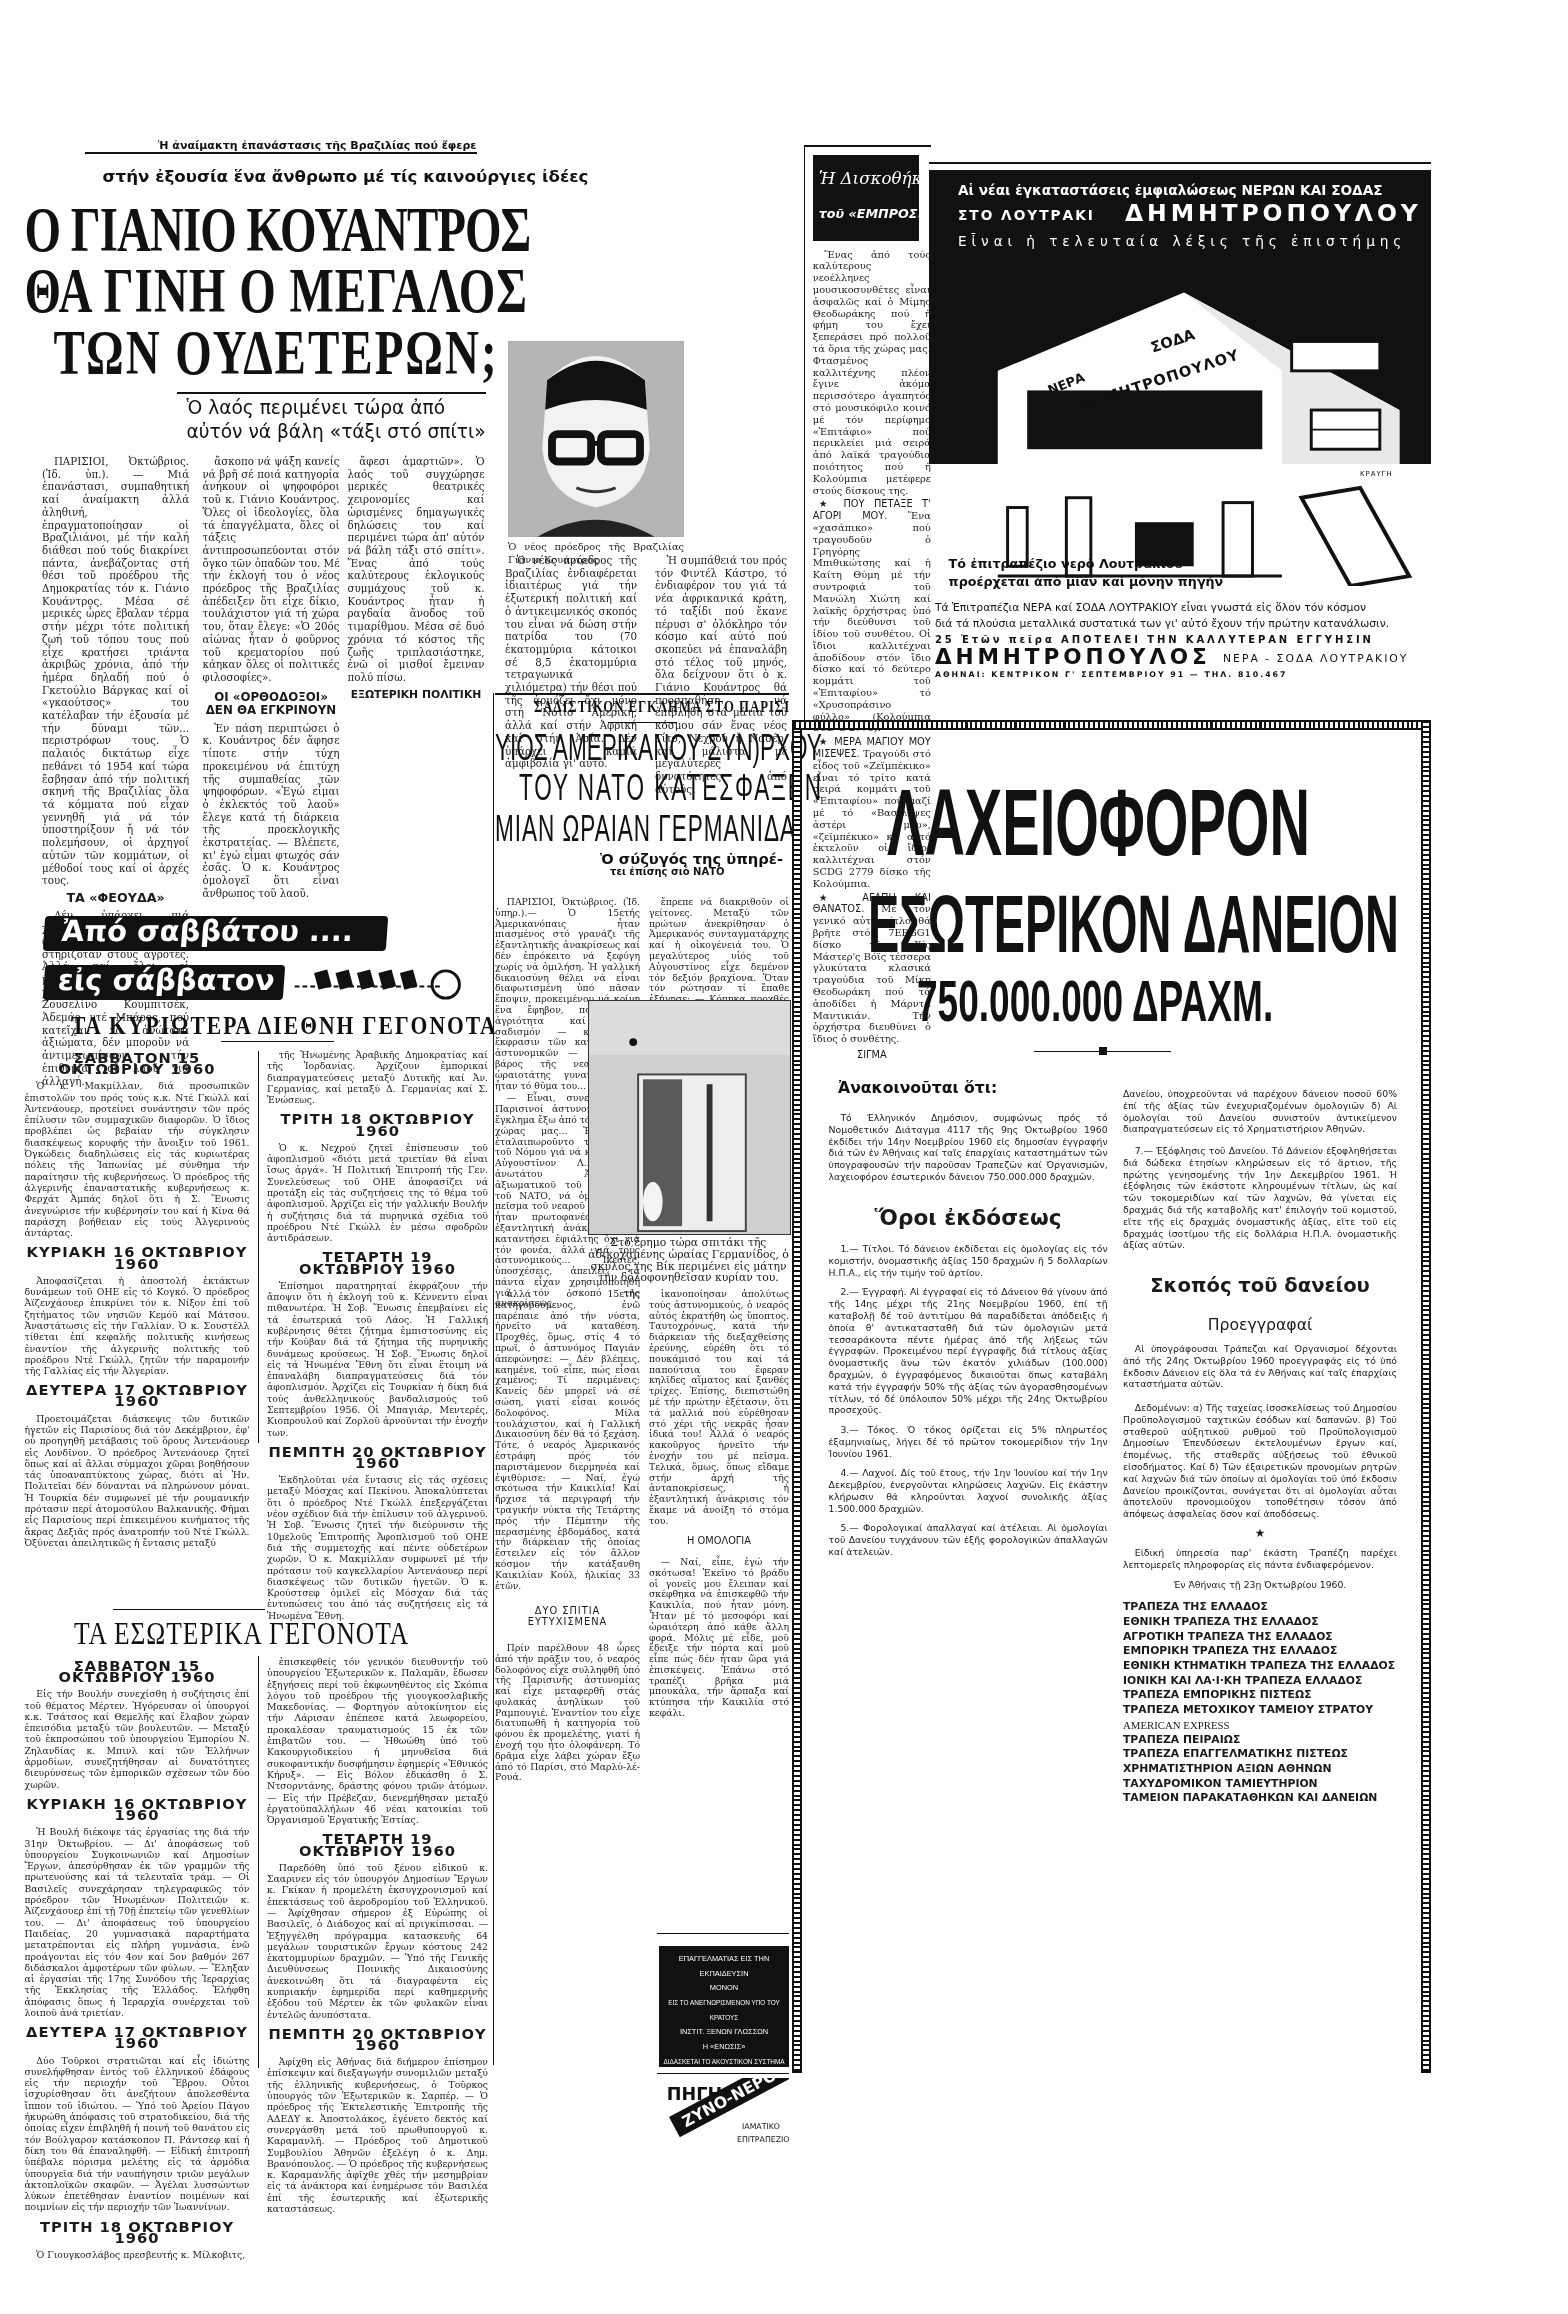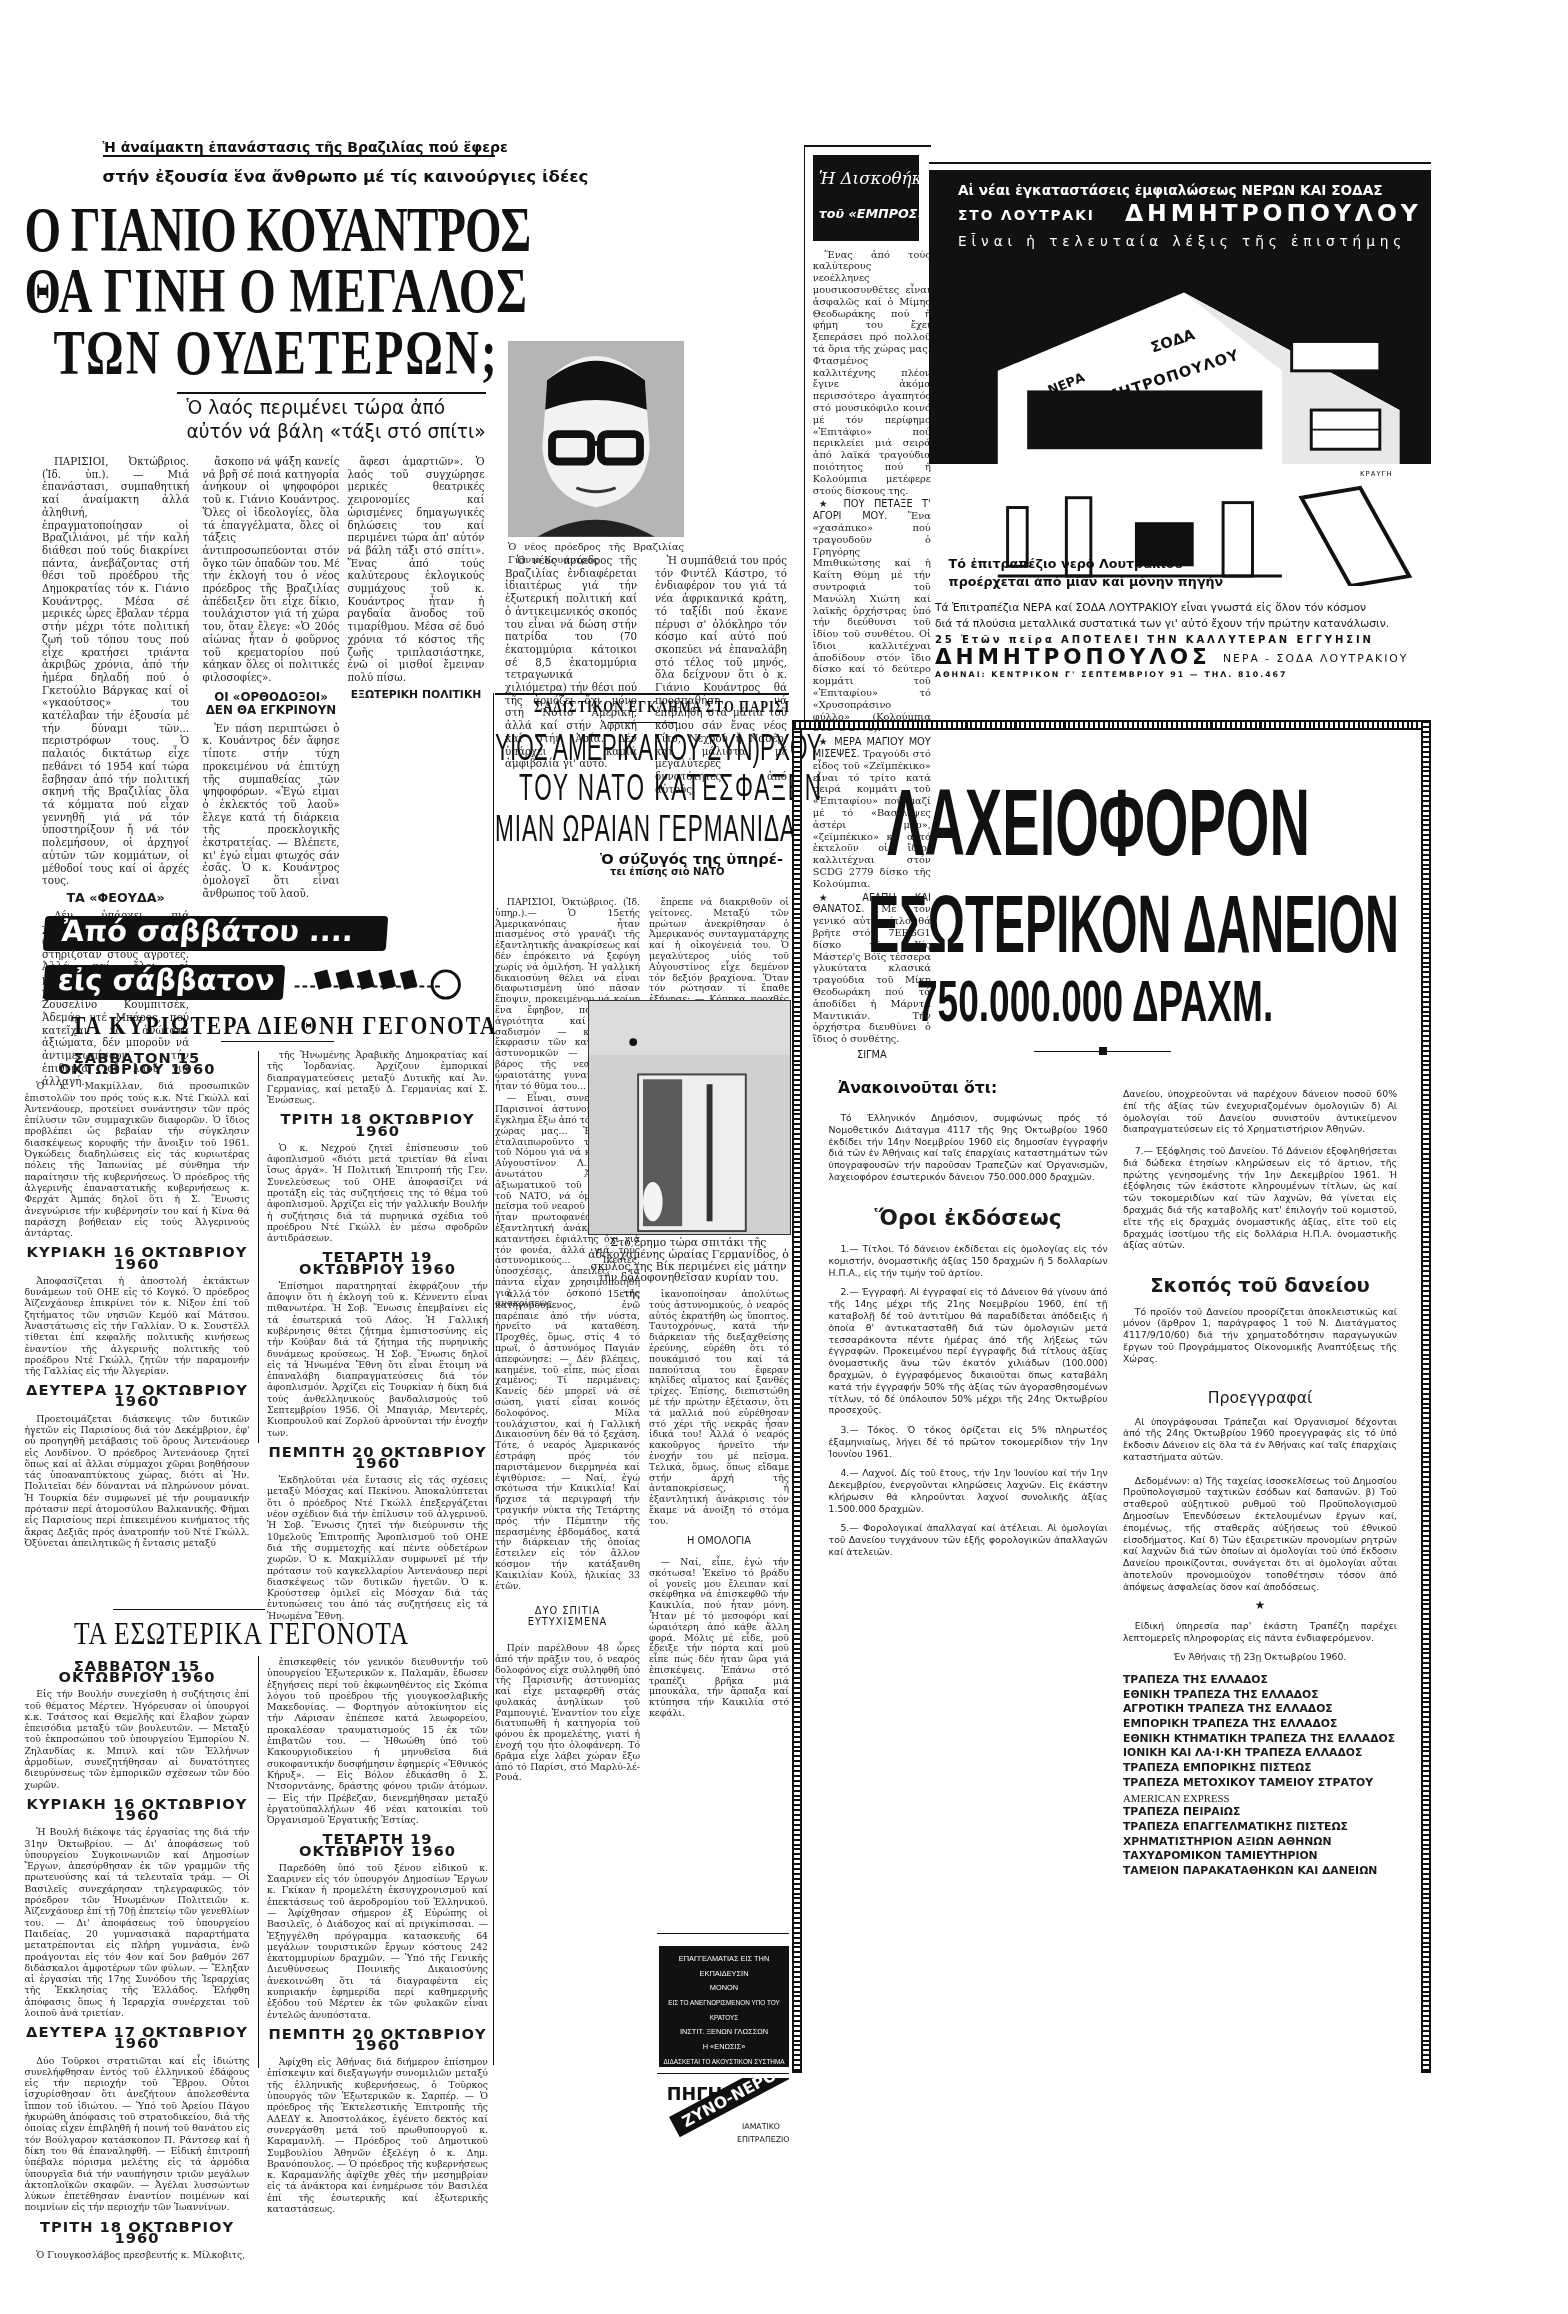--- a/index.html
+++ b/index.html
@@ -12,21 +12,21 @@
   .day-head{font-family:"DejaVu Sans",sans-serif;font-weight:bold;font-size:14.7px;letter-spacing:1px;text-align:center;margin:7.8px 0 5.9px;}
   .greek-border{position:absolute;background:
      repeating-linear-gradient(0deg,#111 0 2px,#fff 2px 4.9px);border:2px solid #111;box-sizing:border-box;}
   .black-box{background:#111;color:#fff;}
   .center{text-align:center;}
 </style>
 </head>
 <body>
 
 <div class="abs" style="left:24.5px;top:127px;width:470px;height:784px;">
-  <div class="abs sans-bold" style="left:78px;top:11.8px;width:392px;font-size:14px;white-space:nowrap;border-bottom:2px solid #111;">Ἡ ἀναίμακτη ἐπανάστασις τῆς Βραζιλίας πού ἔφερε</div>
+  <div class="abs sans-bold" style="left:60px;top:11.8px;width:392px;font-size:11px;white-space:nowrap;border-bottom:2px solid #111;text-align:right;">Ἡ ἀναίμακτη ἐπανάστασις τῆς Βραζιλίας πού ἔφερε</div>
   <div class="abs sans-bold" style="left:78px;top:39px;width:392px;font-size:16.7px;white-space:nowrap;">στήν ἐξουσία ἕνα ἄνθρωπο μέ τίς καινούργιες ἰδέες</div>
   <div class="abs" style="left:0;top:69px;font-family:'Liberation Serif',serif;font-weight:bold;font-size:47px;line-height:51px;letter-spacing:-1px;transform:scaleY(1.35);transform-origin:left top;white-space:nowrap;">Ο ΓΙΑΝΙΟ ΚΟΥΑΝΤΡΟΣ</div>
   <div class="abs" style="left:0;top:130px;font-family:'Liberation Serif',serif;font-weight:bold;font-size:47px;line-height:51px;letter-spacing:1px;transform:scaleY(1.35);transform-origin:left top;white-space:nowrap;">ΘΑ ΓΙΝΗ Ο ΜΕΓΑΛΟΣ</div>
   <div class="abs" style="left:29px;top:192px;font-family:'Liberation Serif',serif;font-weight:bold;font-size:47px;line-height:51px;letter-spacing:2px;transform:scaleY(1.35);transform-origin:left top;white-space:nowrap;">ΤΩΝ ΟΥΔΕΤΕΡΩΝ;</div>
   <div class="rule" style="left:152px;top:265px;width:309px;height:2px;"></div>
   <div class="abs" style="left:162px;top:270px;font-family:'DejaVu Sans',sans-serif;font-size:18.6px;white-space:nowrap;">Ὁ λαός περιμένει τώρα ἀπό</div>
   <div class="abs" style="left:162px;top:294px;font-family:'DejaVu Sans',sans-serif;font-size:18.6px;white-space:nowrap;">αὐτόν νά βάλη «τάξι στό σπίτι»</div>
 
   <div class="abs body-text" style="left:17.6px;top:328px;width:147px;">
     <p>ΠΑΡΙΣΙΟΙ, Ὀκτώβριος. (Ἰδ. ὑπ.). — Μιά ἐπανάστασι, συμπαθητική καί ἀναίμακτη ἀλλά ἀληθινή, ἐπραγματοποίησαν οἱ Βραζιλιάνοι, μέ τήν καλή διάθεσι πού τούς διακρίνει πάντα, ἀνεβάζοντας στή θέσι τοῦ προέδρου τῆς Δημοκρατίας τόν κ. Γιάνιο Κουάντρος. Μέσα σέ μερικές ὧρες ἔβαλαν τέρμα στήν μέχρι τότε πολιτική ζωή τοῦ τόπου τους πού εἶχε κρατήσει τριάντα ἀκριβῶς χρόνια, ἀπό τήν ἡμέρα δηλαδή πού ὁ Γκετούλιο Βάργκας καί οἱ «γκαούτσος» του κατέλαβαν τήν ἐξουσία μέ τήν δύναμι τῶν... περιστρόφων τους. Ὁ παλαιός δικτάτωρ εἶχε πεθάνει τό 1954 καί τώρα ἔσβησαν ἀπό τήν πολιτική σκηνή τῆς Βραζιλίας ὅλα τά κόμματα πού εἶχαν γεννηθῆ γιά νά τόν ὑποστηρίξουν ἤ νά τόν πολεμήσουν, οἱ ἀρχηγοί αὐτῶν τῶν κομμάτων, οἱ μέθοδοί τους καί οἱ ἀρχές τους.</p>
@@ -259,21 +259,20 @@
     <p style="margin-bottom:7.8px;">2.— Ἐγγραφή. Αἱ ἐγγραφαί εἰς τό Δάνειον θά γίνουν ἀπό τῆς 14ης μέχρι τῆς 21ης Νοεμβρίου 1960, ἐπί τῇ καταβολῇ δέ τοῦ ἀντιτίμου θά παραδίδεται ἀπόδειξις ἡ ὁποία θ' ἀντικατασταθῆ διά τῶν ὁμολογιῶν μετά τεσσαράκοντα πέντε ἡμέρας ἀπό τῆς λήξεως τῶν ἐγγραφῶν. Προκειμένου περί ἐγγραφῆς διά τίτλους ἀξίας ὀνομαστικῆς ἄνω τῶν ἑκατόν χιλιάδων (100.000) δραχμῶν, ὁ ἐγγραφόμενος δικαιοῦται ὅπως καταβάλη κατά τήν ἐγγραφήν 50% τῆς ἀξίας τῶν ἀγορασθησομένων τίτλων, τό δέ ὑπόλοιπον 50% μέχρι τῆς 24ης Ὀκτωβρίου προσεχοῦς.</p>
     <p style="margin-bottom:7.8px;">3.— Τόκος. Ὁ τόκος ὁρίζεται εἰς 5% πληρωτέος ἐξαμηνιαίως, λήγει δέ τό πρῶτον τοκομερίδιον τήν 1ην Ἰουνίου 1961.</p>
     <p style="margin-bottom:7.8px;">4.— Λαχνοί. Δίς τοῦ ἔτους, τήν 1ην Ἰουνίου καί τήν 1ην Δεκεμβρίου, ἐνεργοῦνται κληρώσεις λαχνῶν. Εἰς ἑκάστην κλήρωσιν θά κληροῦνται λαχνοί συνολικῆς ἀξίας 1.500.000 δραχμῶν.</p>
     <p style="margin-bottom:7.8px;">5.— Φορολογικαί ἀπαλλαγαί καί ἀτέλειαι. Αἱ ὁμολογίαι τοῦ Δανείου τυγχάνουν τῶν ἑξῆς φορολογικῶν ἀπαλλαγῶν καί ἀτελειῶν.</p>
   </div>
 
   <div class="abs body-text" style="left:314px;top:353px;width:274px;font-family:'DejaVu Sans',sans-serif;font-size:9.3px;line-height:11.8px;">
     <p style="text-indent:0;margin-bottom:9.8px;">Δανείου, ὑποχρεοῦνται νά παρέχουν δάνειον ποσοῦ 60% ἐπί τῆς ἀξίας τῶν ἐνεχυριαζομένων ὁμολογιῶν δ) Αἱ ὁμολογίαι τοῦ Δανείου συνιστοῦν ἀντικείμενον διαπραγματεύσεων εἰς τό Χρηματιστήριον Ἀθηνῶν.</p>
     <p>7.— Ἐξόφλησις τοῦ Δανείου. Τό Δάνειον ἐξοφληθήσεται διά δώδεκα ἐτησίων κληρώσεων εἰς τό ἄρτιον, τῆς πρώτης γενησομένης τήν 1ην Δεκεμβρίου 1961. Ἡ ἐξόφλησις τῶν ἑκάστοτε κληρουμένων τίτλων, ὡς καί τῶν τοκομεριδίων καί τῶν λαχνῶν, θά γίνεται εἰς δραχμάς διά τῆς καταβολῆς κατ' ἐπιλογήν τοῦ κομιστοῦ, εἴτε τῆς εἰς δραχμάς ὀνομαστικῆς ἀξίας, εἴτε τοῦ εἰς δραχμάς ἰσοτίμου τῆς εἰς δολλάρια Η.Π.Α. ὀνομαστικῆς ἀξίας αὐτῶν.</p>
     <div style="font-weight:bold;font-size:19.6px;text-align:center;margin:29px 0 13.7px;">Σκοπός τοῦ δανείου</div>
-    <p>Τό προϊόν τοῦ Δανείου προορίζεται ἀποκλειστικῶς καί μόνον (ἄρθρον 1, παράγραφος 1 τοῦ Ν. Διατάγματος 4117/9/10/60) διά τήν χρηματοδότησιν παραγωγικῶν ἔργων τοῦ Προγράμματος Οἰκονομικῆς Ἀναπτύξεως τῆς Χώρας.</p>
     <div style="font-size:15.7px;text-align:center;margin:27.4px 0 11.8px;">Προεγγραφαί</div>
     <p style="margin-bottom:11.8px;">Αἱ ὑπογράφουσαι Τράπεζαι καί Ὀργανισμοί δέχονται ἀπό τῆς 24ης Ὀκτωβρίου 1960 προεγγραφάς εἰς τό ὑπό ἔκδοσιν Δάνειον εἰς ὅλα τά ἐν Ἀθήναις καί ταῖς ἐπαρχίαις καταστήματα αὐτῶν.</p>
     <p>Δεδομένων: α) Τῆς ταχείας ἰσοσκελίσεως τοῦ Δημοσίου Προϋπολογισμοῦ ταχτικῶν ἐσόδων καί δαπανῶν. β) Τοῦ σταθεροῦ αὐξητικοῦ ρυθμοῦ τοῦ Προϋπολογισμοῦ Δημοσίων Ἐπενδύσεων ἐκτελουμένων ἔργων καί, ἑπομένως, τῆς σταθερᾶς αὐξήσεως τοῦ ἐθνικοῦ εἰσοδήματος. Καί δ) Τῶν ἐξαιρετικῶν προνομίων ρητρῶν καί λαχνῶν διά τῶν ὁποίων αἱ ὁμολογίαι τοῦ ὑπό ἔκδοσιν Δανείου προικίζονται, συνάγεται ὅτι αἱ ὁμολογίαι αὗται ἀποτελοῦν προνομιοῦχον τοποθέτησιν τόσον ἀπό ἀπόψεως ἀσφαλείας ὅσον καί ἀποδόσεως.</p>
     <div class="center" style="margin:7.8px 0;font-size:11.8px;">★</div>
     <p>Εἰδική ὑπηρεσία παρ' ἑκάστη Τραπέζη παρέχει λεπτομερεῖς πληροφορίας εἰς πάντα ἐνδιαφερόμενον.</p>
     <div style="text-align:center;margin:7.8px 0 9.8px;">Ἐν Ἀθήναις τῇ 23ῃ Ὀκτωβρίου 1960.</div>
     <div style="font-family:'DejaVu Sans',sans-serif;font-weight:bold;font-size:10.8px;line-height:14.7px;text-align:left;">
       <div>ΤΡΑΠΕΖΑ ΤΗΣ ΕΛΛΑΔΟΣ</div>
       <div>ΕΘΝΙΚΗ ΤΡΑΠΕΖΑ ΤΗΣ ΕΛΛΑΔΟΣ</div>
       <div>ΑΓΡΟΤΙΚΗ ΤΡΑΠΕΖΑ ΤΗΣ ΕΛΛΑΔΟΣ</div>

